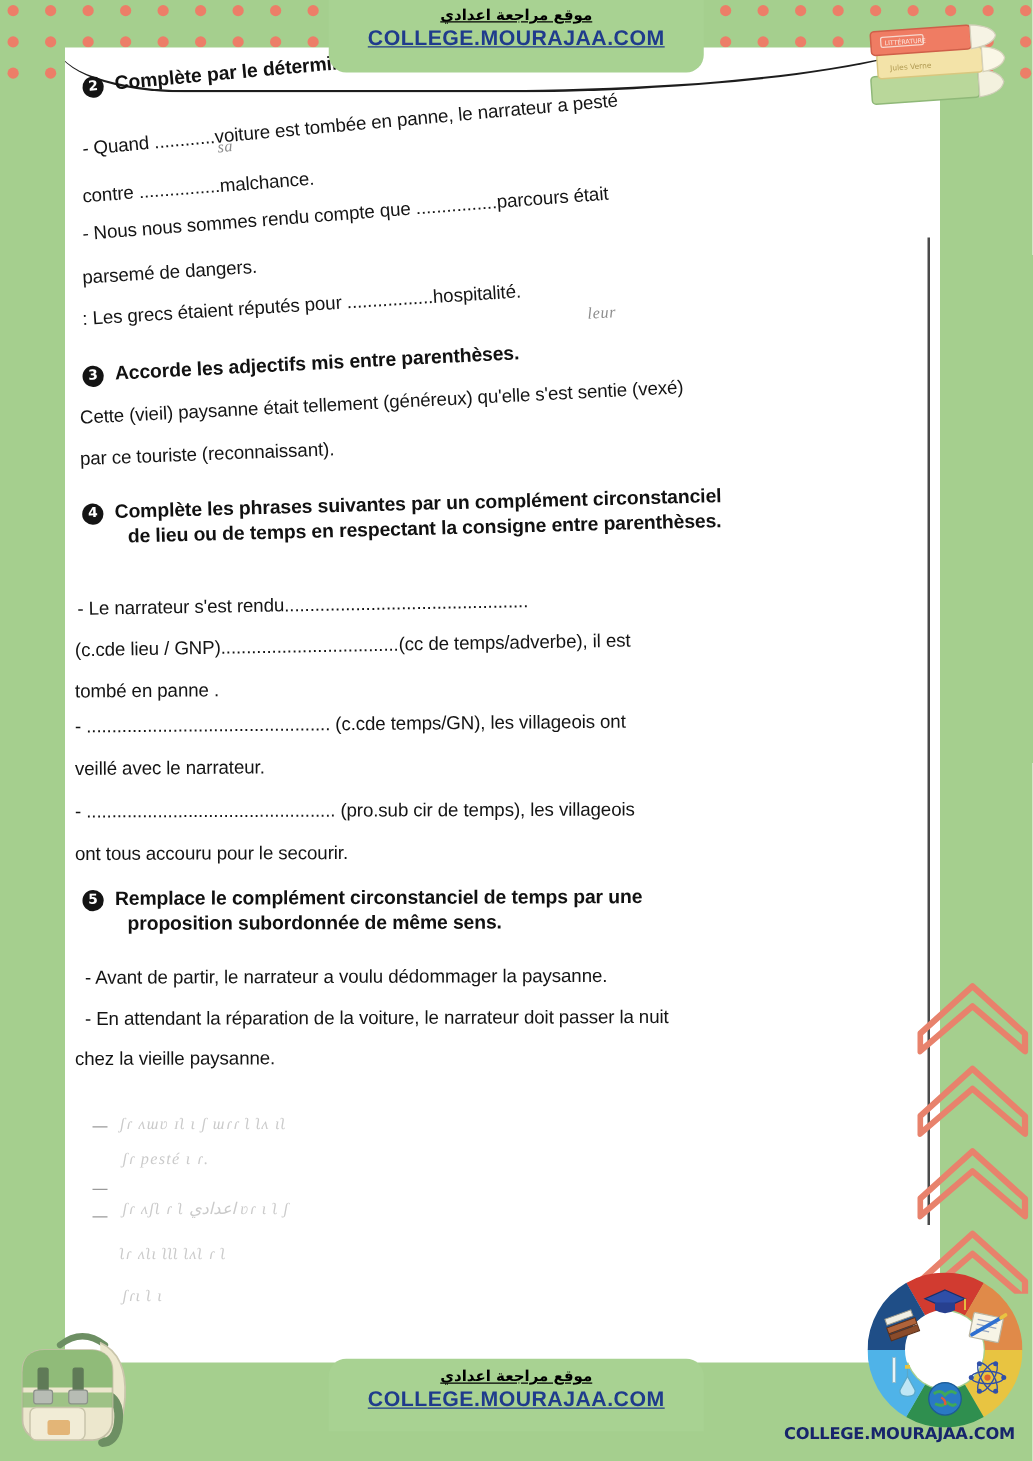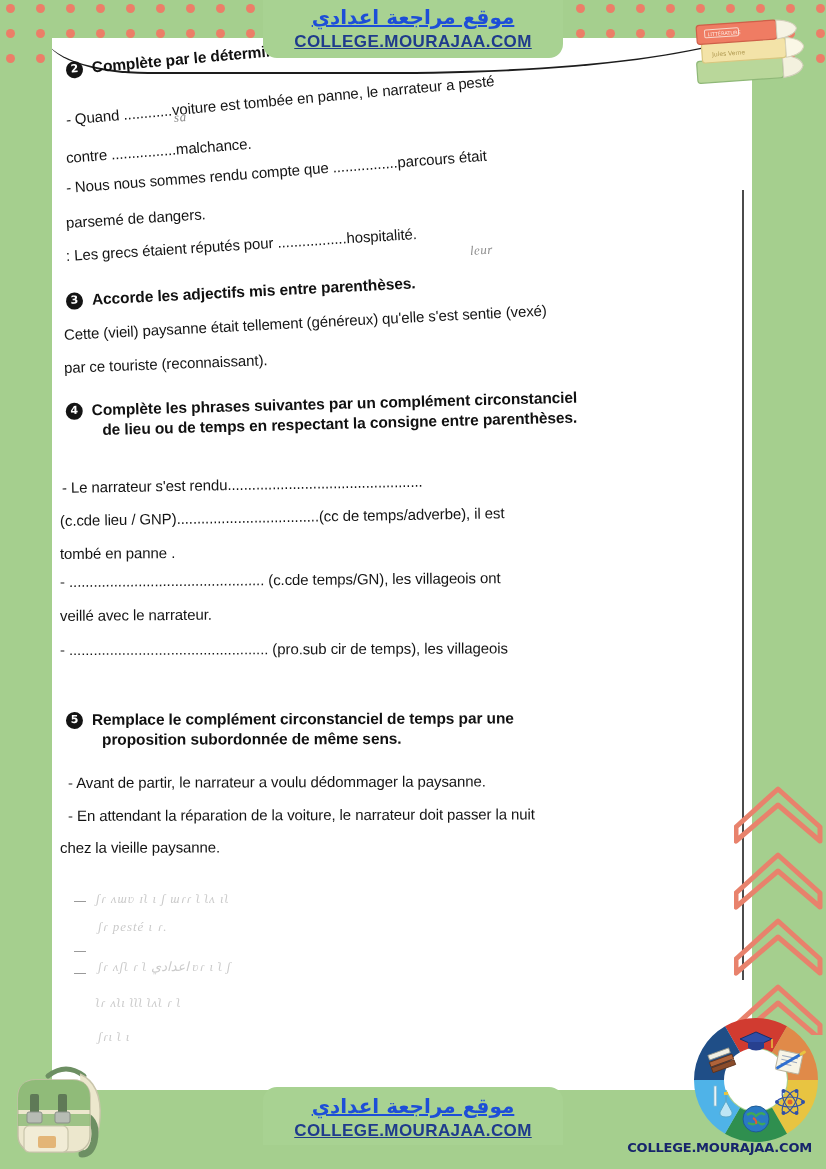--- a/index.html
+++ b/index.html
@@ -94,21 +94,21 @@
   .ribbon-top{
     top:0;width:300px;height:58px;border-radius:0 0 14px 14px;
     padding-top:4px;box-sizing:border-box;
   }
   .ribbon-bottom{
     top:1087px;width:300px;height:58px;border-radius:14px 14px 0 0;
     padding-top:6px;box-sizing:border-box;
   }
   .ribbon .ar{
     font-family:"DejaVu Sans",sans-serif;
-    direction:rtl;font-size:20px;font-weight:bold;color:#1d4ed8;
+    direction:rtl;font-size:12px;font-weight:bold;color:#000000;
     text-decoration:underline;line-height:1.35;
   }
   .ribbon .en{
     font-family:"Liberation Sans",sans-serif;
     font-size:17px;font-weight:bold;color:#1f3b8c;
     text-decoration:underline;letter-spacing:.4px;line-height:1.3;
   }
 
   
   .watermark{
@@ -256,20 +256,21 @@
           <span style="padding-left:10px;display:inline-block;">de lieu ou de temps en respectant la consigne entre parenthèses.</span>
         </span>
       </div>
     </div>
     <div class="ln r7 ex" style="top:440px;left:10px;">- Le narrateur s'est rendu................................................</div>
     <div class="ln r7 ex" style="top:473px;left:8px;">(c.cde lieu / GNP)...................................(cc de temps/adverbe), il est</div>
     <div class="ln r8 ex" style="top:506px;left:8px;">tombé en panne .</div>
     <div class="ln r8 ex" style="top:534px;left:8px;">- ................................................ (c.cde temps/GN), les villageois ont</div>
     <div class="ln r8 ex" style="top:568px;left:8px;">veillé avec le narrateur.</div>
     <div class="ln r9 ex" style="top:602px;left:8px;">- ................................................. (pro.sub cir de temps), les villageois</div>
+    <div class="ln r9 ex" style="top:636px;left:8px;">ont tous accouru pour le secourir.</div>
 
     <div class="ex" style="top:672px;left:14px;">
       <div class="ex-head r9">
         <span class="num-badge">5</span>
         <span class="ex-head-text">
           <span>Remplace le complément circonstanciel de temps par une</span><br>
           <span style="padding-left:10px;display:inline-block;">proposition subordonnée de même sens.</span>
         </span>
       </div>
     </div>

